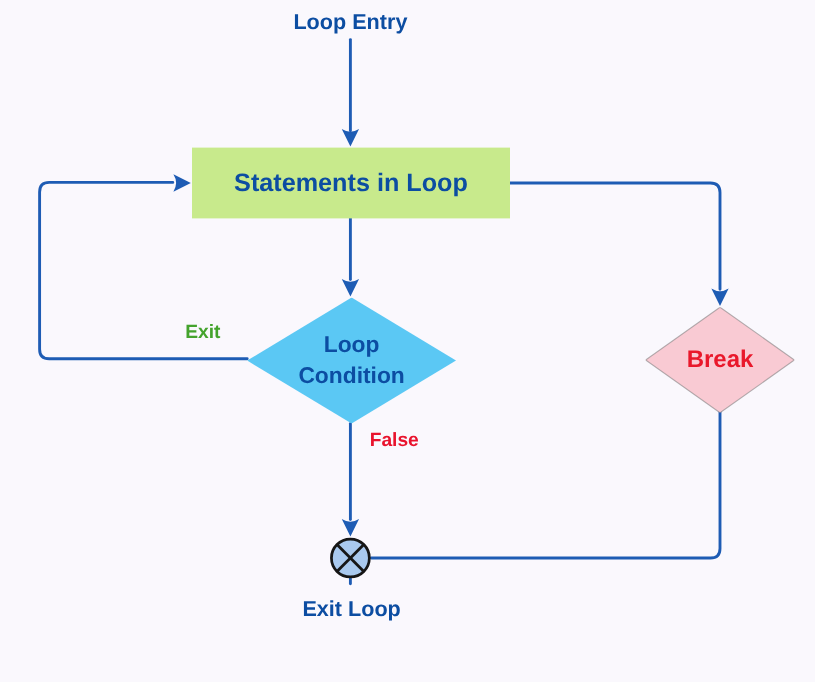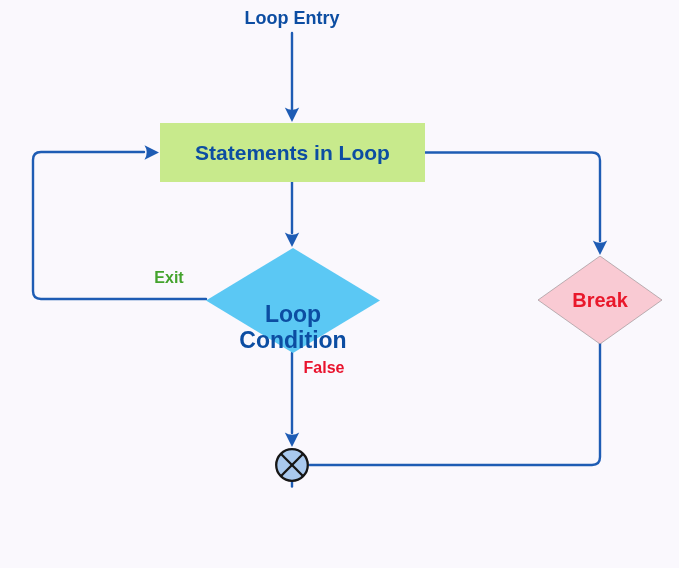--- a/index.html
+++ b/index.html
@@ -65,36 +65,36 @@
   .diamond-wrap svg{ position:absolute; left:0; top:0; display:block; }
   .diamond-text{
     position:absolute; inset:0;
     display:flex; align-items:center; justify-content:center;
     text-align:center;
     font-weight:700;
   }
   .condition-wrap{ left:206px; top:248px; width:174px; height:105px; }
   .condition-wrap .diamond-text{
     color:var(--node-text);
-    font-size:23px; line-height:26px;align-items:flex-end;
+    font-size:19px; line-height:26px;
   }
   .condition-wrap .diamond-text span{ display:block; width:120px; }
   .break-wrap{ left:538px; top:256px; width:124px; height:88px; }
   .break-wrap .diamond-text{
     color:var(--break-text);
     font-size:20px;
   }
   .edge-label{
     position:absolute;
     text-align:center;
     font-weight:700;
     font-size:16px;
   }
   .true-label{ left:139px; top:269px; width:60px; color:var(--true-text); }
-  .false-label{ left:299px; top:359px; width:50px; color:var(--false-text); }
+  .false-label{ left:299px; top:359px; width:50px; color:var(--false-text);text-align:right; }
   .exit-node{ position:absolute; left:273px; top:446px; width:38px; height:38px; }
 </style>
 </head>
 <body>
 
 <div class="stage">
 
   <svg class="wires" viewBox="0 0 679 568" aria-hidden="true">
 
     <path class="edge" d="M292 33 L292 109"></path>
@@ -143,14 +143,15 @@
 
   <svg class="exit-node" viewBox="0 0 38 38">
     <circle cx="19" cy="19" r="15.8" style="fill:var(--exit-fill);stroke:var(--exit-stroke);stroke-width:2.3"></circle>
     <line x1="7.8" y1="7.8" x2="30.2" y2="30.2" style="stroke:var(--exit-stroke);stroke-width:2.3"></line>
     <line x1="30.2" y1="7.8" x2="7.8" y2="30.2" style="stroke:var(--exit-stroke);stroke-width:2.3"></line>
   </svg>
 
   <div class="edge-label true-label">Exit</div>
   <div class="edge-label false-label">False</div>
 
+  <div class="node-label exit-label">Exit Loop</div>
 
 </div>
 
 </body></html>

